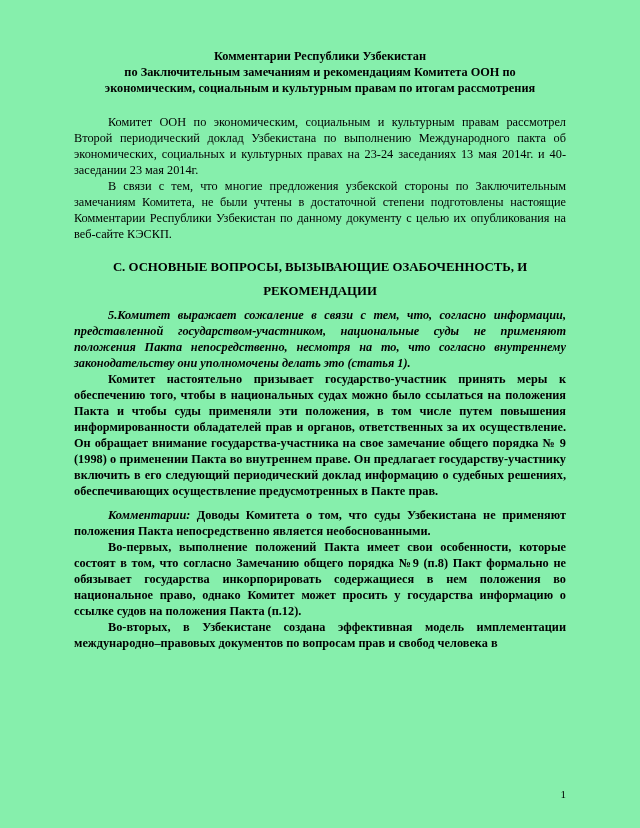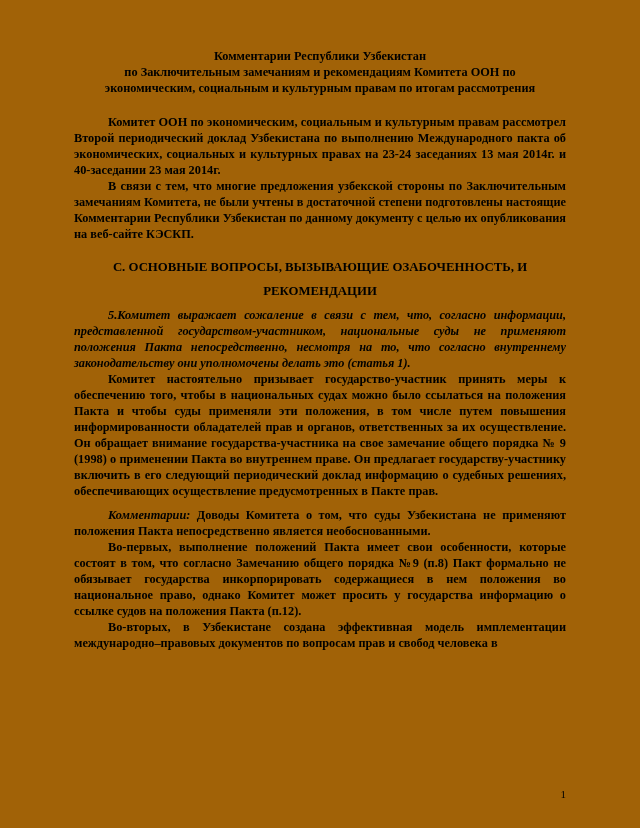--- a/index.html
+++ b/index.html
@@ -12,42 +12,42 @@
     height: 828px;
     font-family: "Liberation Serif", "DejaVu Serif", serif;
     color: #000000;
   }
   .page {
     position: relative;
     width: 640px;
     height: 828px;
     box-sizing: border-box;
     padding: 48px 74px 28px 74px;
-    background: #a16207;
+    background: #86efac;
   }
   .doc-title {
     text-align: center;
     font-weight: bold;
     font-size: 12.3px;
     line-height: 1.32;
     margin: 0 0 10px 0;
   }
   .doc-title .line {
     display: block;
   }
   p {
     margin: 0;
     font-size: 12.3px;
     line-height: 1.30;
     text-align: justify;
     text-indent: 34px;
     hyphens: none;
   }
   p.body-normal {
-    font-weight: bold;
+    font-weight: normal;
   }
   p.body-bold {
     font-weight: bold;
     font-family: Liberation Serif, serif;
   }
   p.body-bold-italic {
     font-weight: bold;
     font-style: italic;
   }
   .section-heading {

